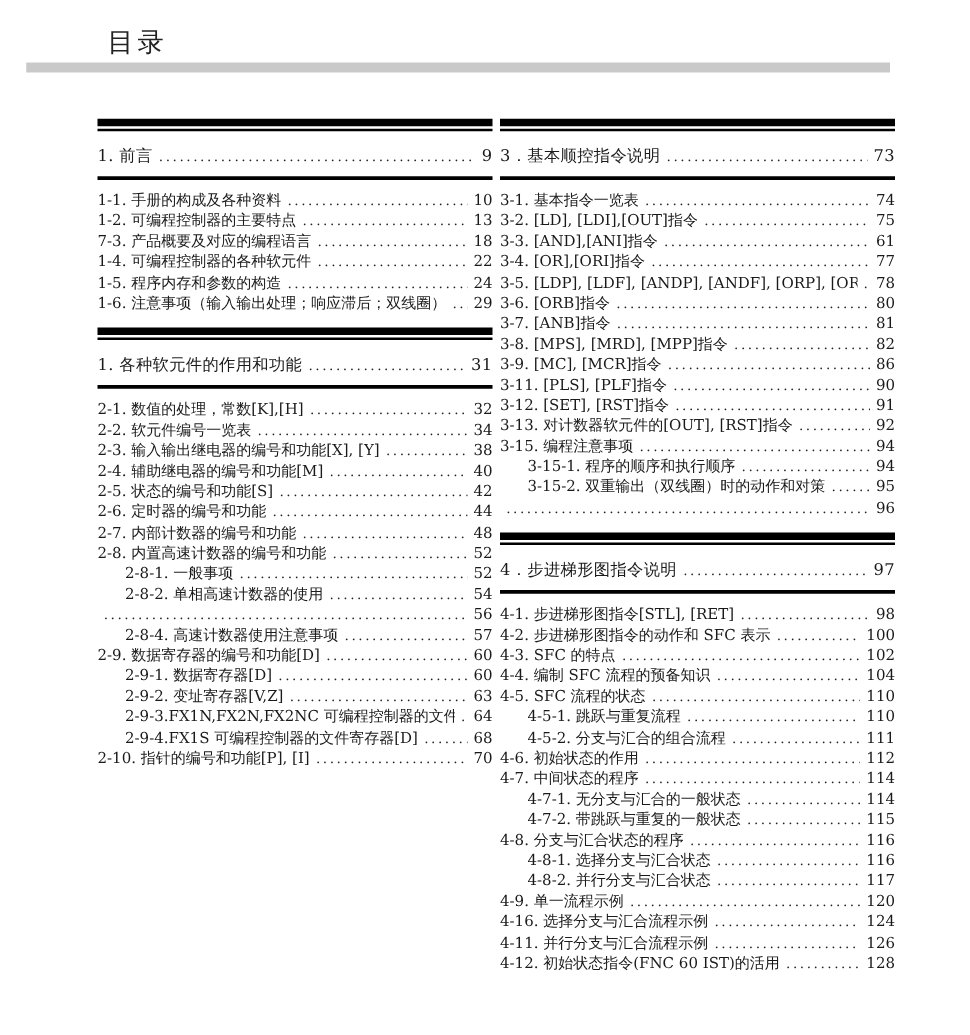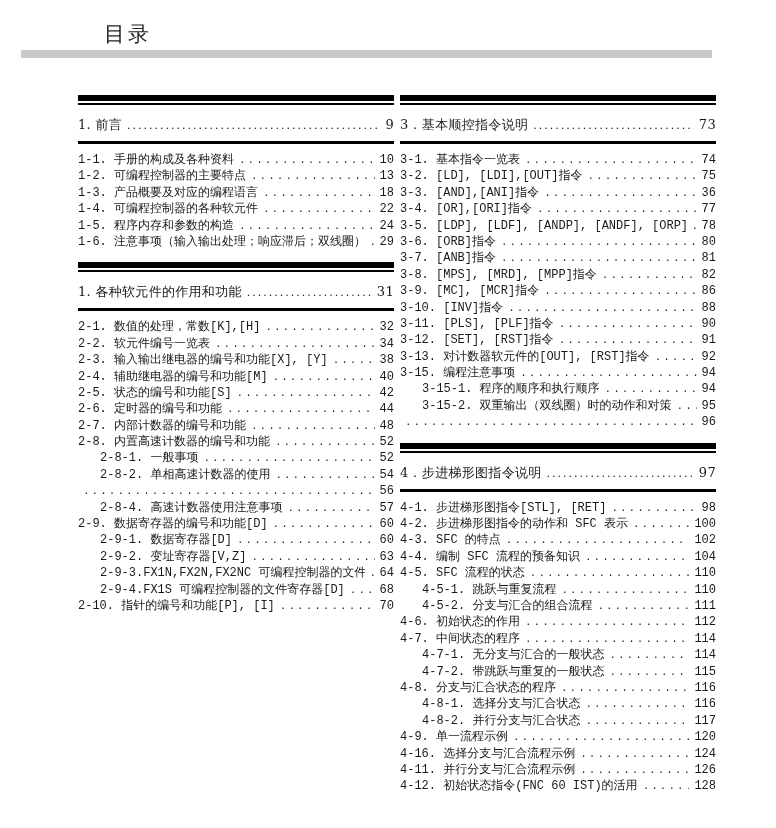--- a/index.html
+++ b/index.html
@@ -7,39 +7,39 @@
   body {
     width: 776px; height: 828px;
     font-family: "DejaVu Serif", "Liberation Serif", serif;
     color: #1a1a1a;
   }
   .page {
     position: relative; width: 776px; height: 828px;
     background: #ffffff; overflow: hidden;
   }
   .doc-title {
-    position: absolute; left: 104px; top: 20px;
+    position: absolute; left: 86px; top: 20px;
     font-size: 21px; font-weight: 400; letter-spacing: 3px; color: #222;
   }
   .title-bar {
     position: absolute; left: 21px; top: 50px;
     width: 691px; height: 8px; background: #c9c9c9;
   }
   .columns {
     position: absolute; left: 78px; top: 95px; width: 638px;
     display: flex; gap: 6px; align-items: flex-start;
   }
   .col { flex: 1 1 0; min-width: 0; }
   .toc-section { margin-bottom: 8px; }
   .dbl-rule .thick { height: 6px; background: #000; }
   .dbl-rule .thin  { height: 2px; background: #000; margin-top: 2px; }
   .mid-rule { height: 3px; background: #000; }
   .row { display: flex; align-items: baseline; white-space: nowrap; }
   .title-row { padding: 11px 0 7px; font-size: 13px; letter-spacing: 0.3px; justify-content: flex-end; }
-  .entries { padding: 8px 0 4px; font-family: Liberation Mono, monospace; }
+  .entries { padding: 8px 0 4px; }
   .entry { font-size: 12px; line-height: 16.4px; height: 16.4px; }
   .entry.indent .t { padding-left: 22px; }
   .t { flex: 0 1 auto; overflow: hidden; }
   .dots { flex: 1 1 0; min-width: 5px; overflow: hidden; margin: 0 3px 0 5px; }
   .dots::after {
     content: "..........................................................................................................................................................................................................";
     font-size: 11px; letter-spacing: 2px; color: #222;
   }
   .pg { flex: 0 0 auto; margin-left: 2px; }
 </style>
@@ -67,21 +67,21 @@
               <span class="t">1-1. 手册的构成及各种资料</span>
               <span class="dots"></span>
               <span class="pg">10</span>
             </div>
             <div class="row entry">
               <span class="t">1-2. 可编程控制器的主要特点</span>
               <span class="dots"></span>
               <span class="pg">13</span>
             </div>
             <div class="row entry">
-              <span class="t">1-3. 产品概要及对应的编程语言</span>
+              <span class="t">7-3. 产品概要及对应的编程语言</span>
               <span class="dots"></span>
               <span class="pg">18</span>
             </div>
             <div class="row entry">
               <span class="t">1-4. 可编程控制器的各种软元件</span>
               <span class="dots"></span>
               <span class="pg">22</span>
             </div>
             <div class="row entry">
               <span class="t">1-5. 程序内存和参数的构造</span>
@@ -218,21 +218,21 @@
               <span class="pg">74</span>
             </div>
             <div class="row entry">
               <span class="t">3-2. [LD], [LDI],[OUT]指令</span>
               <span class="dots"></span>
               <span class="pg">75</span>
             </div>
             <div class="row entry">
               <span class="t">3-3. [AND],[ANI]指令</span>
               <span class="dots"></span>
-              <span class="pg">36</span>
+              <span class="pg">61</span>
             </div>
             <div class="row entry">
               <span class="t">3-4. [OR],[ORI]指令</span>
               <span class="dots"></span>
               <span class="pg">77</span>
             </div>
             <div class="row entry">
               <span class="t">3-5. [LDP], [LDF], [ANDP], [ANDF], [ORP], [ORF]指令</span>
               <span class="dots"></span>
               <span class="pg">78</span>
@@ -249,25 +249,20 @@
             </div>
             <div class="row entry">
               <span class="t">3-8. [MPS], [MRD], [MPP]指令</span>
               <span class="dots"></span>
               <span class="pg">82</span>
             </div>
             <div class="row entry">
               <span class="t">3-9. [MC], [MCR]指令</span>
               <span class="dots"></span>
               <span class="pg">86</span>
-            </div>
-            <div class="row entry">
-              <span class="t">3-10. [INV]指令</span>
-              <span class="dots"></span>
-              <span class="pg">88</span>
             </div>
             <div class="row entry">
               <span class="t">3-11. [PLS], [PLF]指令</span>
               <span class="dots"></span>
               <span class="pg">90</span>
             </div>
             <div class="row entry">
               <span class="t">3-12. [SET], [RST]指令</span>
               <span class="dots"></span>
               <span class="pg">91</span>

